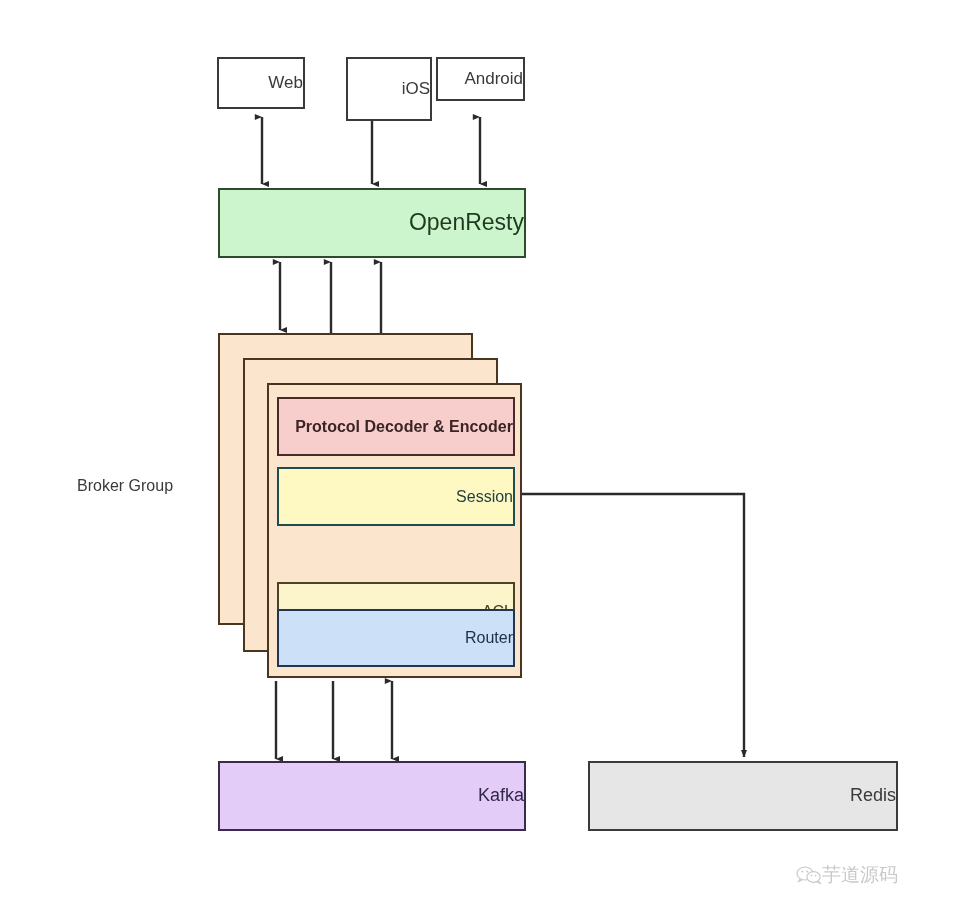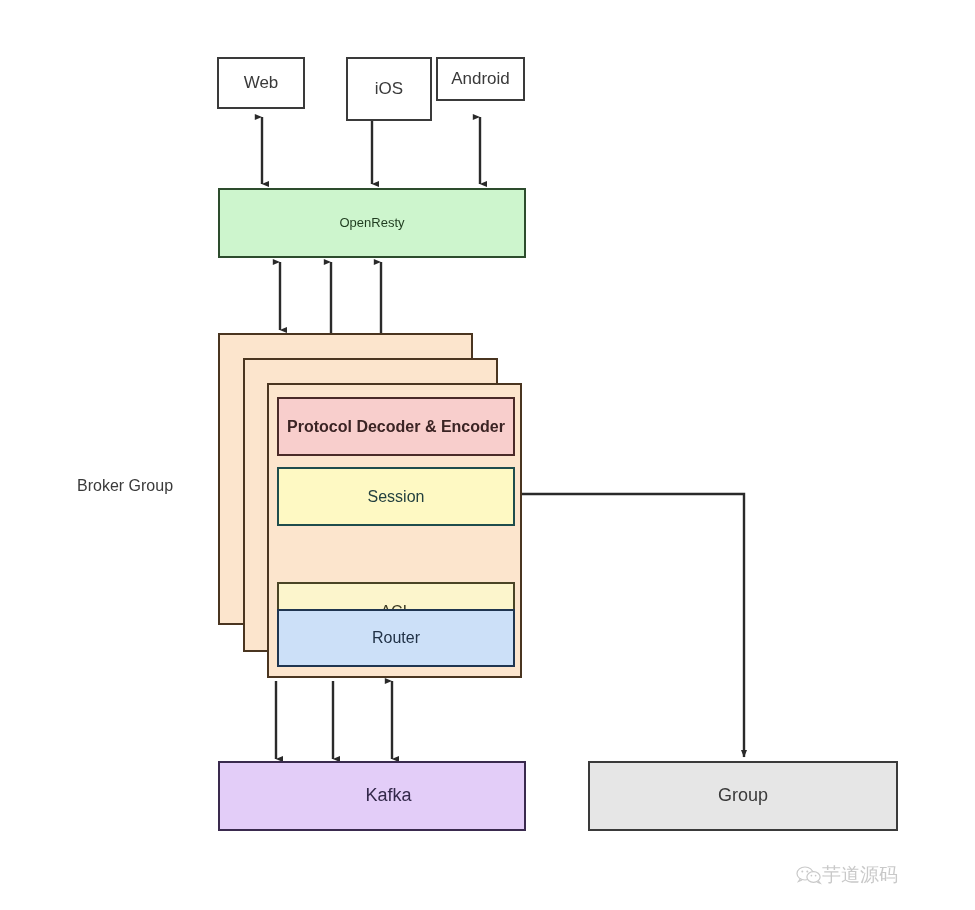--- a/index.html
+++ b/index.html
@@ -13,35 +13,35 @@
     height: 910px;
     background: #ffffff;
     font-family: "Liberation Sans", "DejaVu Sans", sans-serif;
     overflow: hidden;
   }
   .node {
     position: absolute;
     box-sizing: border-box;
     display: flex;
     align-items: center;
-    justify-content: center;
+    justify-content: flex-end;
     text-align: center;
     line-height: 1.2;
   }
   .client-box {
     background: #ffffff;
     border: 2px solid #3a3a3a;
     color: #3a3a3a;
     font-size: 17px;
   }
   .openresty-box {
     background: #cdf5cd;
     border: 2px solid #2d4c2d;
     color: #1f3b1f;
-    font-size: 13px;
+    font-size: 23px;
   }
   .broker-card {
     background: #fce5cd;
     border: 2px solid #4a3520;
     box-sizing: border-box;
   }
   .layer-box {
     border-width: 2px;
     border-style: solid;
     font-size: 16px;
@@ -192,21 +192,21 @@
     <span>ACL</span>
   </div>
   <div class="node layer-box layer-router" style="left:277px; top:609px; width:238px; height:58px;">
     <span>Router</span>
   </div>
 
   <div class="node kafka-box" style="left:218px; top:761px; width:308px; height:70px;padding-left:33px;">
     <span>Kafka</span>
   </div>
   <div class="node redis-box" style="left:588px; top:761px; width:310px; height:70px;">
-    <span>Group</span>
+    <span>Redis</span>
   </div>
 
   <div class="watermark" style="left:796px; top:862px;">
     <span class="wm-icon">
       <svg viewBox="0 0 26 20" width="26" height="20">
         <ellipse cx="9" cy="8.5" rx="8" ry="6.5" fill="none" stroke="#c9c9c9" stroke-width="1.2"></ellipse>
         <circle cx="6.3" cy="6.6" r="1" fill="#c9c9c9"></circle>
         <circle cx="11.3" cy="6.6" r="1" fill="#c9c9c9"></circle>
         <path d="M4.5,13.5 L2.5,16.5 L6,15" fill="none" stroke="#c9c9c9" stroke-width="1.2"></path>
         <ellipse cx="17.5" cy="12" rx="6.6" ry="5.4" fill="#ffffff" stroke="#c9c9c9" stroke-width="1.2"></ellipse>

